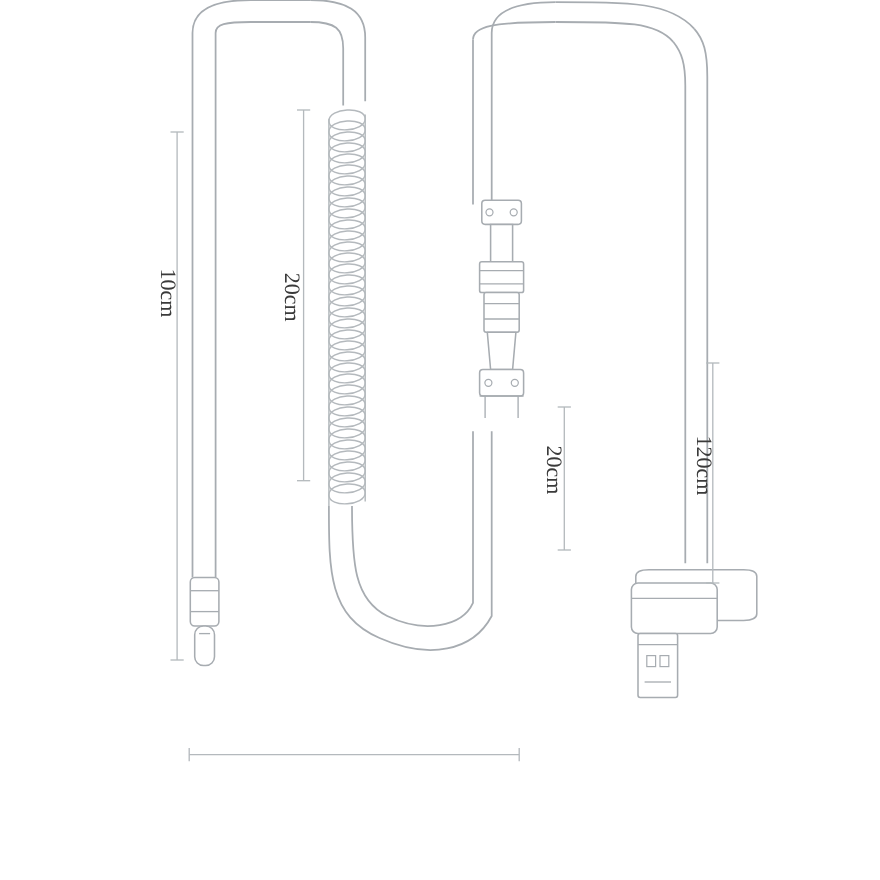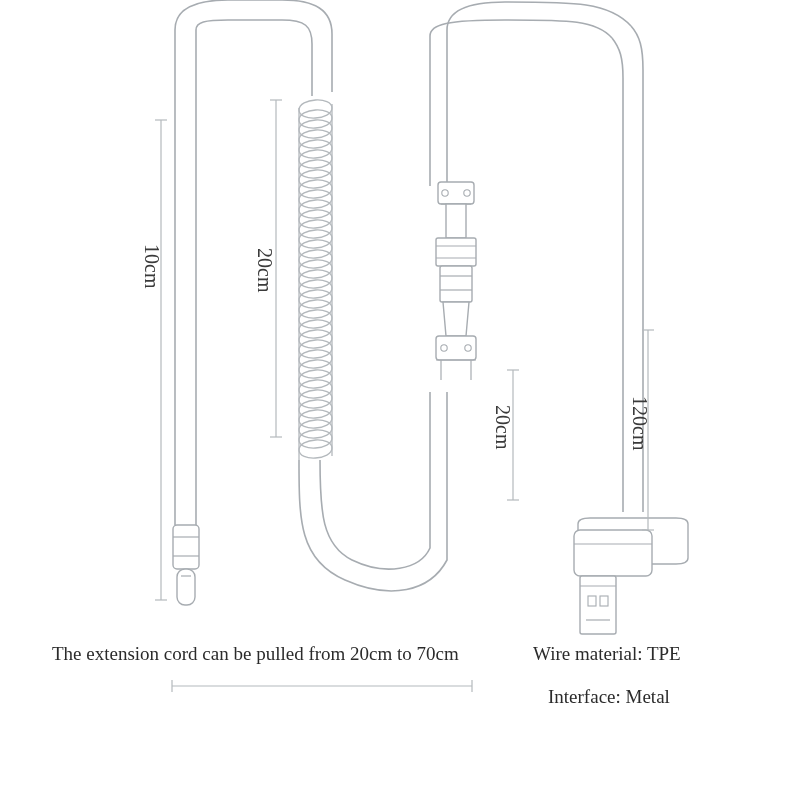--- a/index.html
+++ b/index.html
@@ -241,20 +241,17 @@
 
   
   <div class="dim-label vertical-text" id="label-10cm">10cm</div>
 
   <div class="dim-label vertical-text" id="label-20cm-left">20cm</div>
 
   <div class="dim-label vertical-text" id="label-20cm-mid">20cm</div>
 
   <div class="dim-label vertical-text" id="label-120cm">120cm</div>
 
-  <div class="caption" id="caption-pull">The extension cord can be pulled from 20cm to 70cm</div>
-
-  <div class="caption" id="caption-wire-material">Wire material: TPE</div>
-
-  <div class="caption" id="caption-interface">Interface: Metal</div>
+
+
 
 
 </div>
 
 </body></html>

